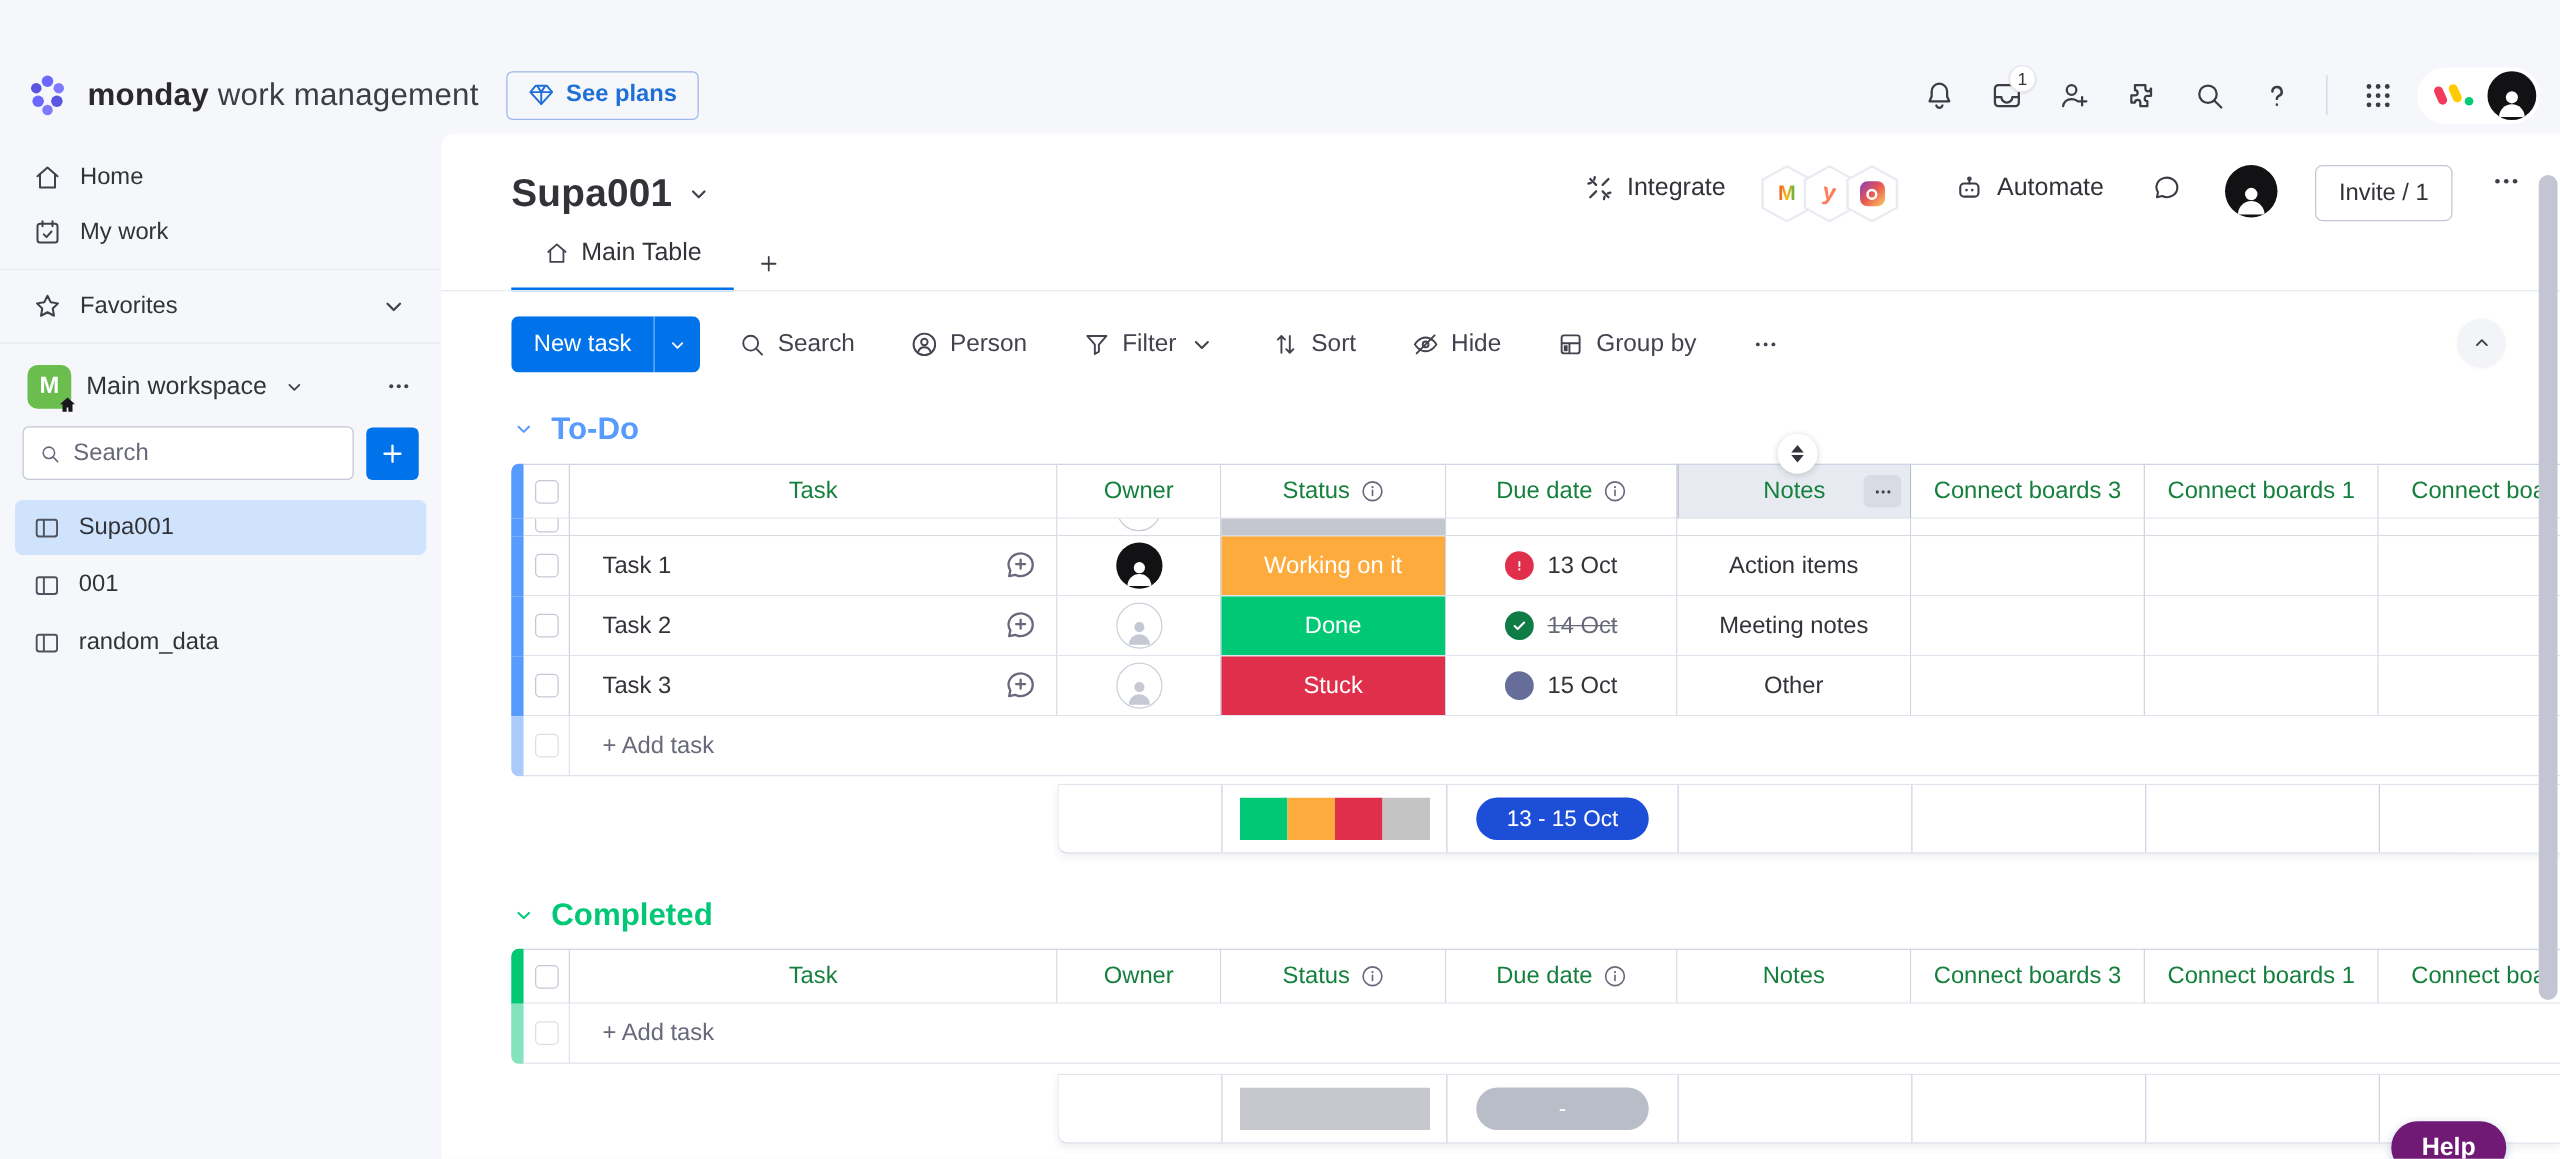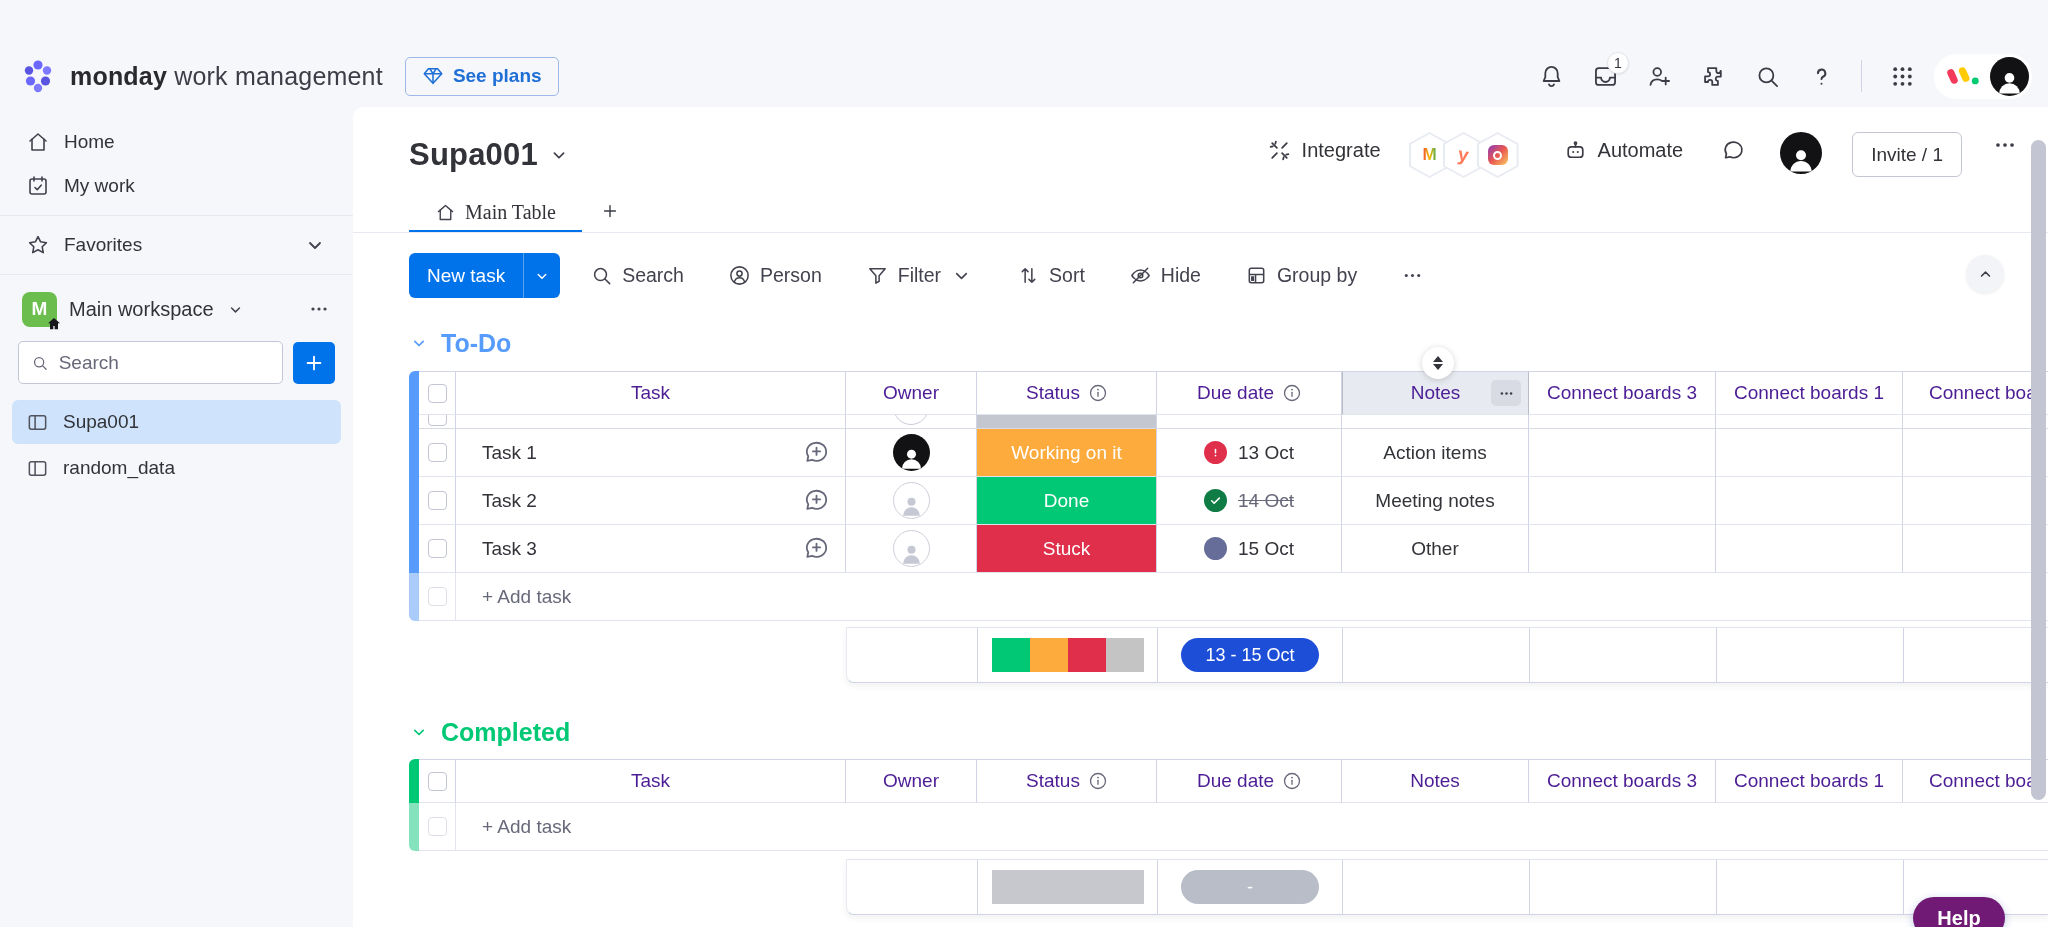--- a/index.html
+++ b/index.html
@@ -59,21 +59,21 @@
   .hex-in { width:38px; height:42px; clip-path:polygon(50% 0,100% 25%,100% 75%,50% 100%,0 75%,0 25%); background:#fff; display:flex; align-items:center; justify-content:center; }
   .gmail-m { font-weight:700; font-size:17px; background:linear-gradient(90deg,#ea4335,#fbbc04,#34a853); -webkit-background-clip:text; background-clip:text; color:transparent; }
   .hub { color:#ff7a59; font-size:19px; font-weight:700; transform:rotate(10deg); }
   .insta { width:20px; height:20px; border-radius:6px; background:linear-gradient(135deg,#8a3ab9,#e95950,#fccc63); display:flex; align-items:center; justify-content:center; }
   .insta i { width:9px; height:9px; border:2px solid #fff; border-radius:50%; }
   .invite-btn { height:45px; padding:0 18px; border:1px solid #c3c6d4; border-radius:6px; background:#fff; font-size:19px; color:#323338; cursor:pointer; font-family:inherit; }
   .avatar-sm { width:42px; height:42px; border-radius:50%; background:#121215; display:flex; align-items:flex-end; justify-content:center; overflow:hidden; cursor:pointer; }
   .avatar-sm svg { width:30px; height:30px; }
 
   .tabs { position:absolute; top:84px; left:56px; height:42px; display:flex; align-items:flex-end; }
-  .tab { display:flex; align-items:center; gap:9px; padding:0 26px 6px 26px; font-size:20px; color:#323338; cursor:pointer; border-bottom:3px solid transparent;font-family:Liberation Serif, serif; }
+  .tab { display:flex; align-items:center; gap:9px; padding:0 26px 16px 26px; font-size:20px; color:#323338; cursor:pointer; border-bottom:3px solid transparent; }
   .tab.active { border-bottom-color:#0073ea; }
   .tab svg { width:21px; height:21px; color:#41424d; }
   .tab-add { padding:0 18px 12px 18px; color:#323338; cursor:pointer; }
   .tabs-divider { position:absolute; top:125px; left:0; right:0; height:1px; background:#e6e9ef; }
 
   .toolbar { position:absolute; top:146px; left:56px; display:flex; align-items:center; gap:8px; }
   .new-task { display:flex; height:45px; border-radius:6px; overflow:hidden; cursor:pointer; }
   .new-task .nt-main { background:#0073ea; color:#fff; font-size:19px; display:flex; align-items:center; padding:0 18px; }
   .new-task .nt-chev { background:#0073ea; border-left:1px solid rgba(255,255,255,.35); color:#fff; display:flex; align-items:center; padding:0 9px; }
   .tool { display:flex; align-items:center; gap:9px; height:42px; padding:0 14px; border-radius:6px; font-size:19.5px; color:#42434e; cursor:pointer; margin-left:8px; }
@@ -82,21 +82,21 @@
 
   
   .content { position:absolute; top:210px; left:56px; width:1639px; }
   .group-title { display:flex; align-items:center; gap:12px; height:36px; margin-top:8px; font-size:25px; font-weight:600; cursor:pointer; }
   .group-title svg { width:20px; height:20px; }
 
   .tbl { margin-top:10px; }
   .trow { display:grid; grid-template-columns:10px 37px 390px 131px 180px 185px 187px 187px 187px 145px; }
   .cell { position:relative; border-right:1px solid #d0d4e4; border-bottom:1px solid #e1e4ec; display:flex; align-items:center; justify-content:center; font-size:19px; color:#323338; background:#fff; overflow:hidden; }
   .cell.no-r { border-right:none; }
-  .hrow .cell { height:44px; border-top:1px solid #d0d4e4; color:#4c1d95; font-size:19px; }
+  .hrow .cell { height:44px; border-top:1px solid #d0d4e4; color:#15803d; font-size:19px; }
   .bar-cell { border:none !important; }
   .hrow .bar-cell { border-radius:6px 0 0 0; }
   .lastrow .bar-cell { border-radius:0 0 0 6px; }
   .cb-cell { background:#fff; }
   .cb { width:19px; height:19px; border:1px solid #c3c6d4; border-radius:4px; background:#fff; cursor:pointer; }
   .task-cell { justify-content:flex-start; padding-left:26px; }
   .task-cell .chat { margin-left:auto; margin-right:14px; color:#676879; cursor:pointer; }
   .task-cell .chat svg { width:29px; height:29px; display:block; }
   .hdr-label { display:flex; align-items:center; gap:9px; }
   .info-ic { width:18px; height:18px; color:#676879; }
@@ -303,20 +303,27 @@
             <rect x="3.5" y="5" width="17" height="14" rx="2"></rect>
             <path d="M9.5 5v14"></path>
           </svg>
         <span>Supa001</span>
       </div>
       <div class="board-item">
         <svg viewBox="0 0 24 24" fill="none" stroke="currentColor" stroke-width="1.6" stroke-linejoin="round">
             <rect x="3.5" y="5" width="17" height="14" rx="2"></rect>
             <path d="M9.5 5v14"></path>
           </svg>
+        <span>001</span>
+      </div>
+      <div class="board-item">
+        <svg viewBox="0 0 24 24" fill="none" stroke="currentColor" stroke-width="1.6" stroke-linejoin="round">
+            <rect x="3.5" y="5" width="17" height="14" rx="2"></rect>
+            <path d="M9.5 5v14"></path>
+          </svg>
         <span>random_data</span>
       </div>
     </div>
   </div>
 
   <div class="main">
 
     <div class="board-header">
       <span class="board-title">Supa001</span>
       <svg class="board-title-chev" viewBox="0 0 24 24" fill="none" stroke="currentColor" stroke-width="1.9" stroke-linecap="round" stroke-linejoin="round" width="22" height="22">

